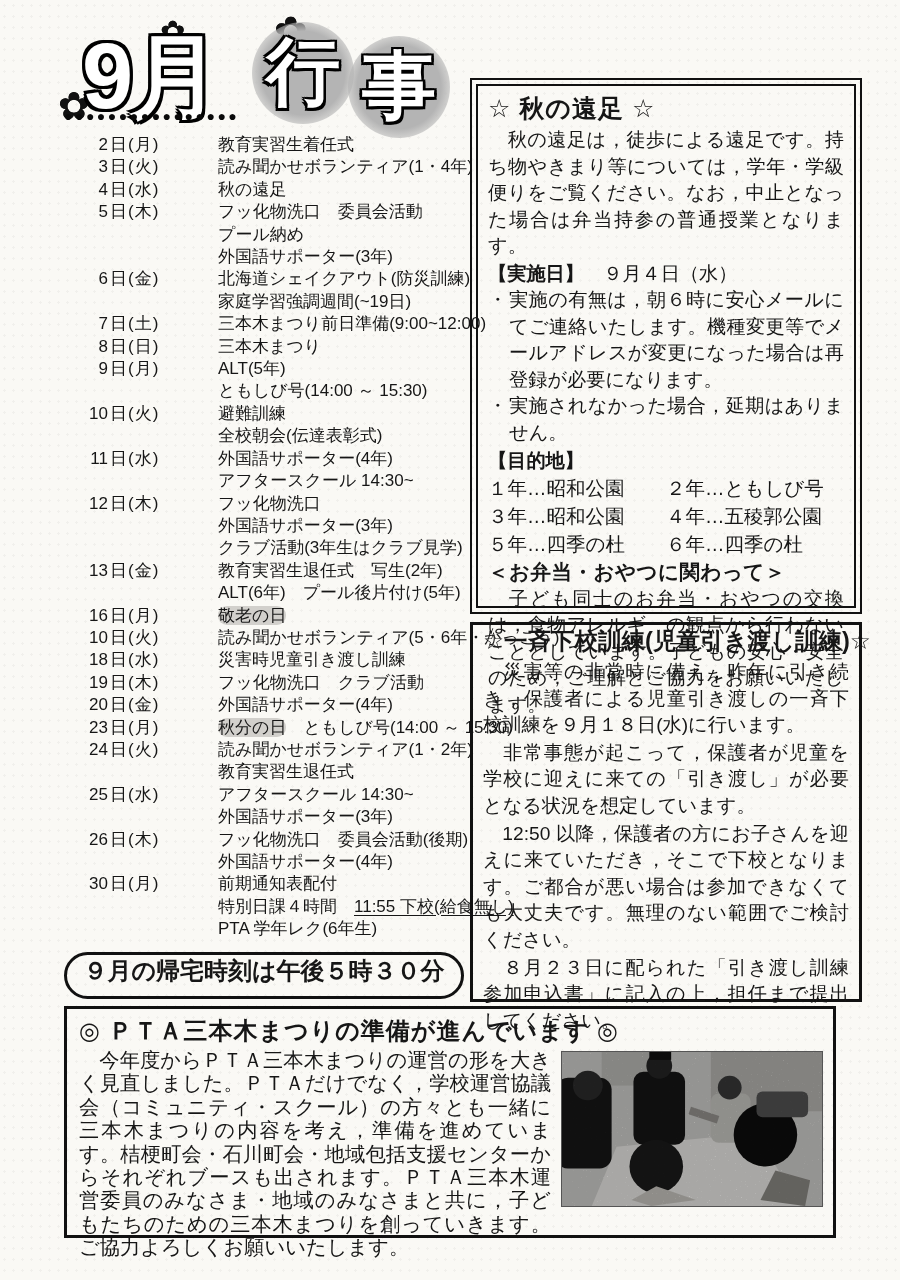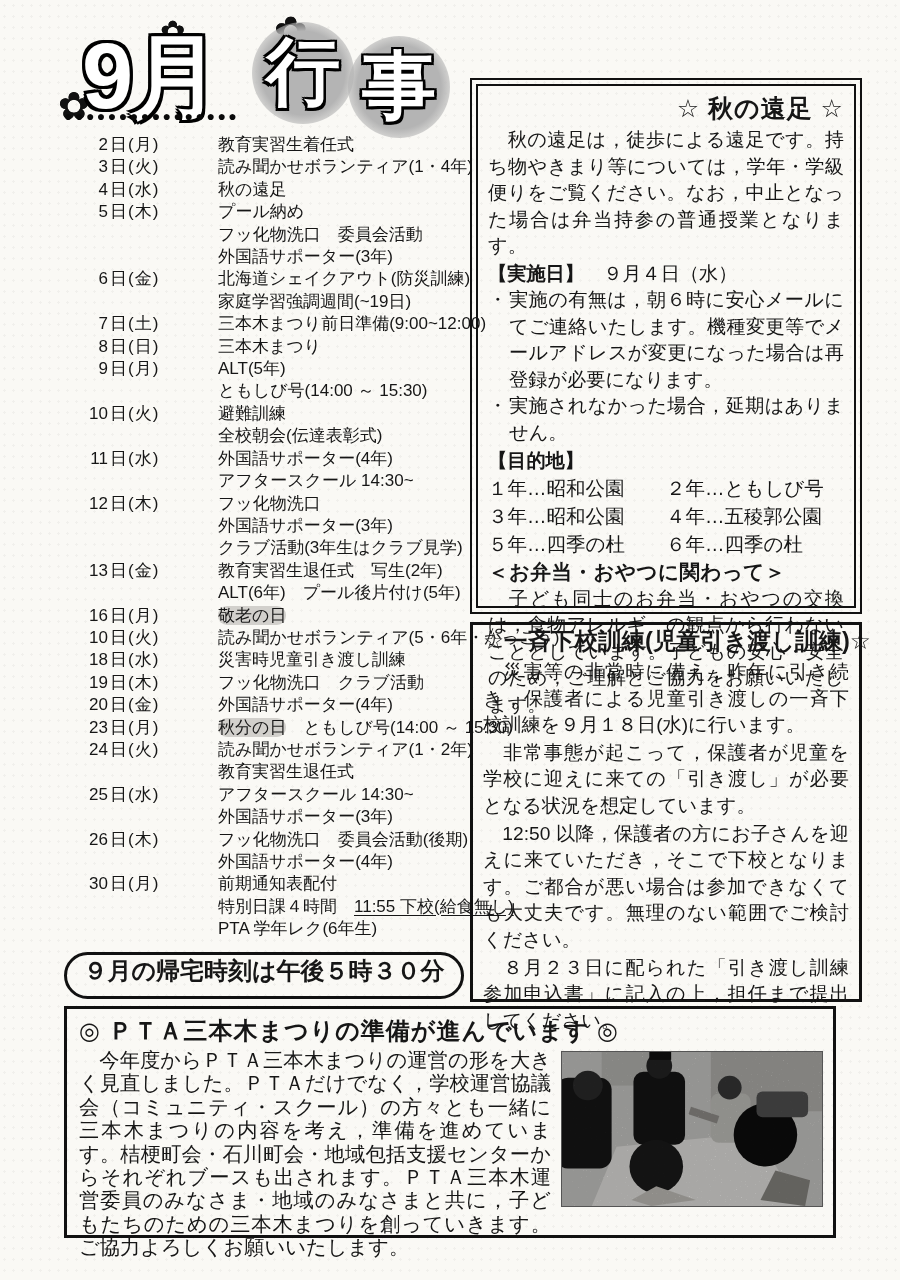--- a/index.html
+++ b/index.html
@@ -58,21 +58,21 @@
 
   
   .boxouter {
     position:absolute; border:2px solid #111; padding:4px; background:transparent;
   }
   .box1 { left:470px; top:78px; width:392px; height:536px; }
   .box1 .boxinner { border:2.5px solid #111; width:100%; height:100%; padding:6px 10px 4px 10px; }
   .box2 { left:470px; top:622px; width:392px; height:380px; border-width:3px; padding:0; }
   .box2 .boxinner { border:none; padding:0 10px 6px 10px; }
 
-  .bx-title { text-align:right; font-size:25px; font-weight:700; letter-spacing:1px; margin-bottom:2px; white-space:nowrap; }
+  .bx-title { text-align:left; font-size:25px; font-weight:700; letter-spacing:1px; margin-bottom:2px; white-space:nowrap; }
   .bx-p { font-size:19.2px; line-height:26.6px; text-align:justify; }
   .bx-label-line { font-size:19.2px; line-height:27px; }
   .bx-label { font-weight:800; }
   .bx-bullets { list-style:none; }
   .bx-bullets li { font-size:19.2px; line-height:26.6px; padding-left:21px; position:relative; text-align:justify; }
   .bx-bullets li::before { content:"・"; position:absolute; left:0; top:0; }
   .dest-row { display:flex; font-size:19.5px; line-height:28px; white-space:nowrap; }
   .dest-row .dl { width:178px; flex:0 0 178px; }
   .snack-head { font-size:20.5px; font-weight:800; letter-spacing:0.5px; line-height:28px; white-space:nowrap; }
   .box2 .bx-title { font-size:23.5px; letter-spacing:0; }
@@ -120,22 +120,22 @@
       </div>
       <div class="srow">
         <div class="sdate"><span class="dnum">4</span><span>日(水)</span></div>
         <div class="slines">
           <div class="sline"><span>秋の遠足</span></div>
         </div>
       </div>
       <div class="srow">
         <div class="sdate"><span class="dnum">5</span><span>日(木)</span></div>
         <div class="slines">
+          <div class="sline"><span>フッ化物洗口　委員会活動</span></div>
           <div class="sline"><span>プール納め</span></div>
-          <div class="sline"><span>フッ化物洗口　委員会活動</span></div>
           <div class="sline"><span>外国語サポーター(3年)</span></div>
         </div>
       </div>
       <div class="srow">
         <div class="sdate"><span class="dnum">6</span><span>日(金)</span></div>
         <div class="slines">
           <div class="sline"><span>北海道シェイクアウト(防災訓練)</span></div>
           <div class="sline"><span>家庭学習強調週間(~19日)</span></div>
         </div>
       </div>

